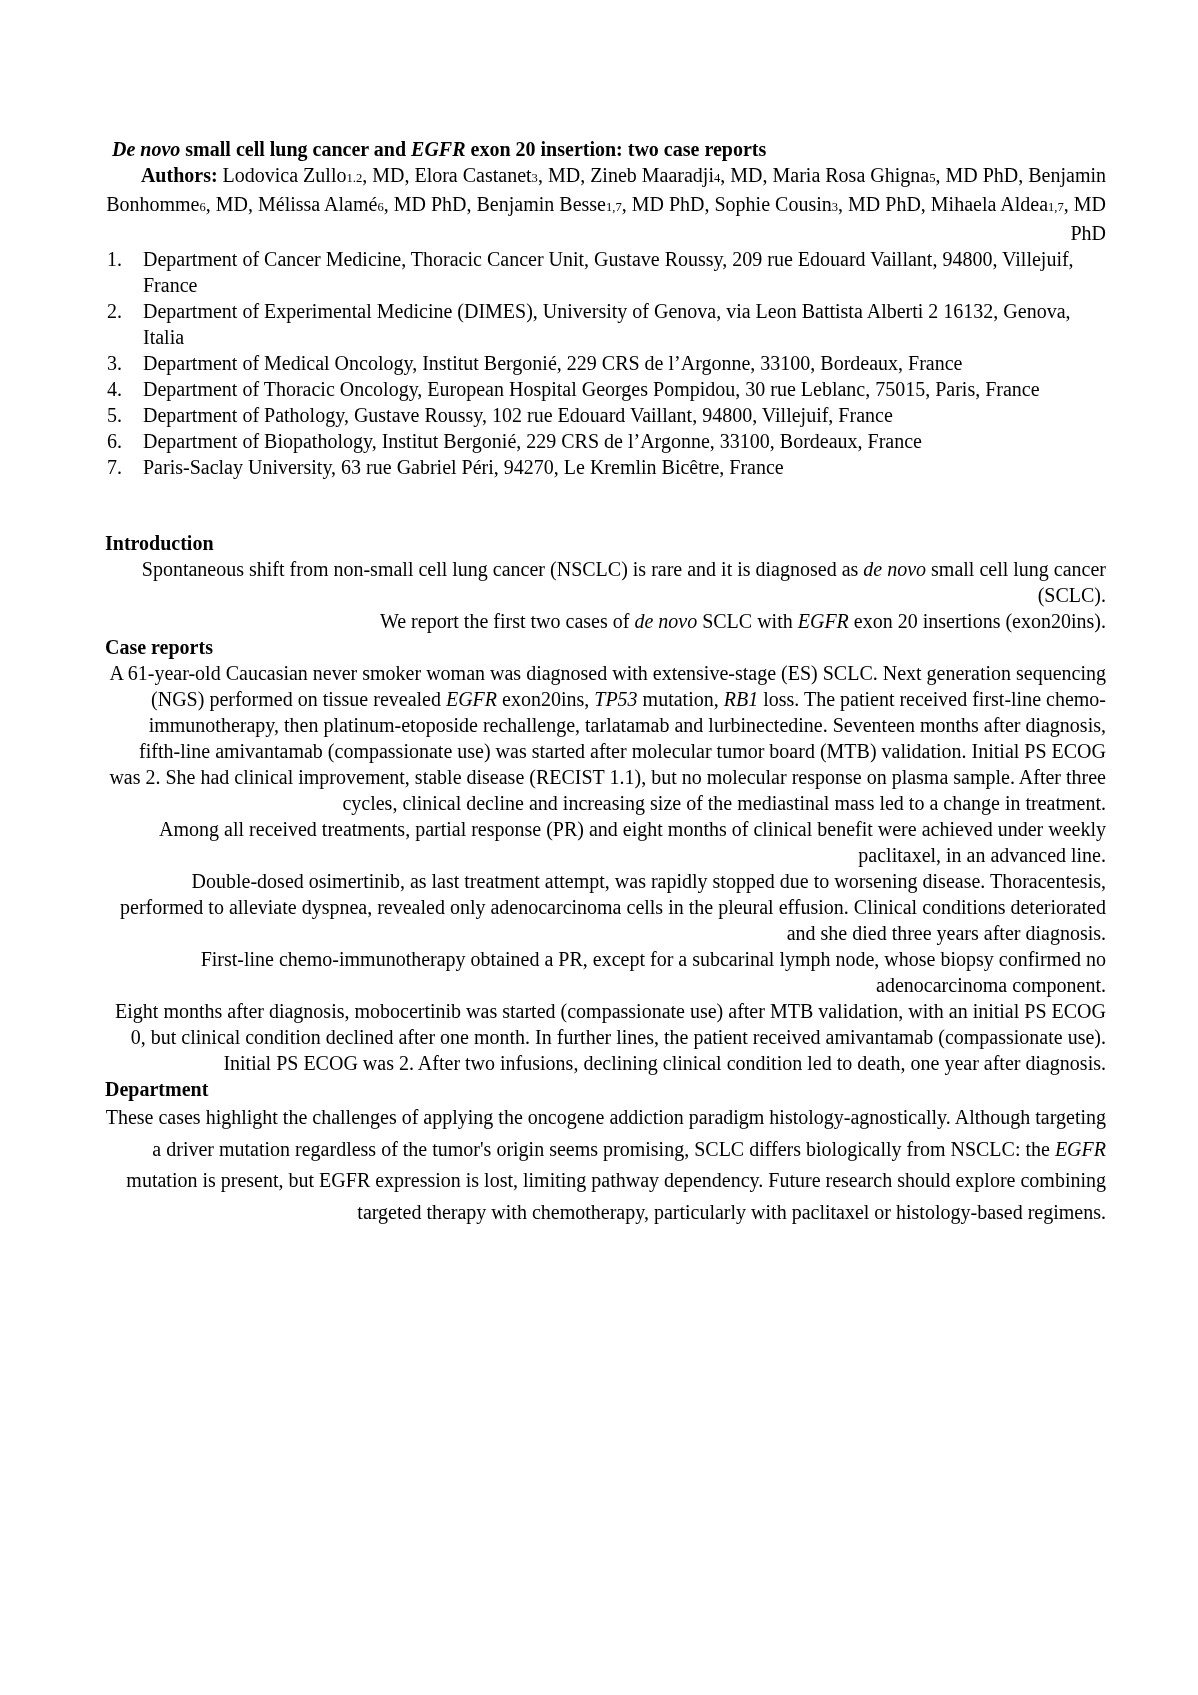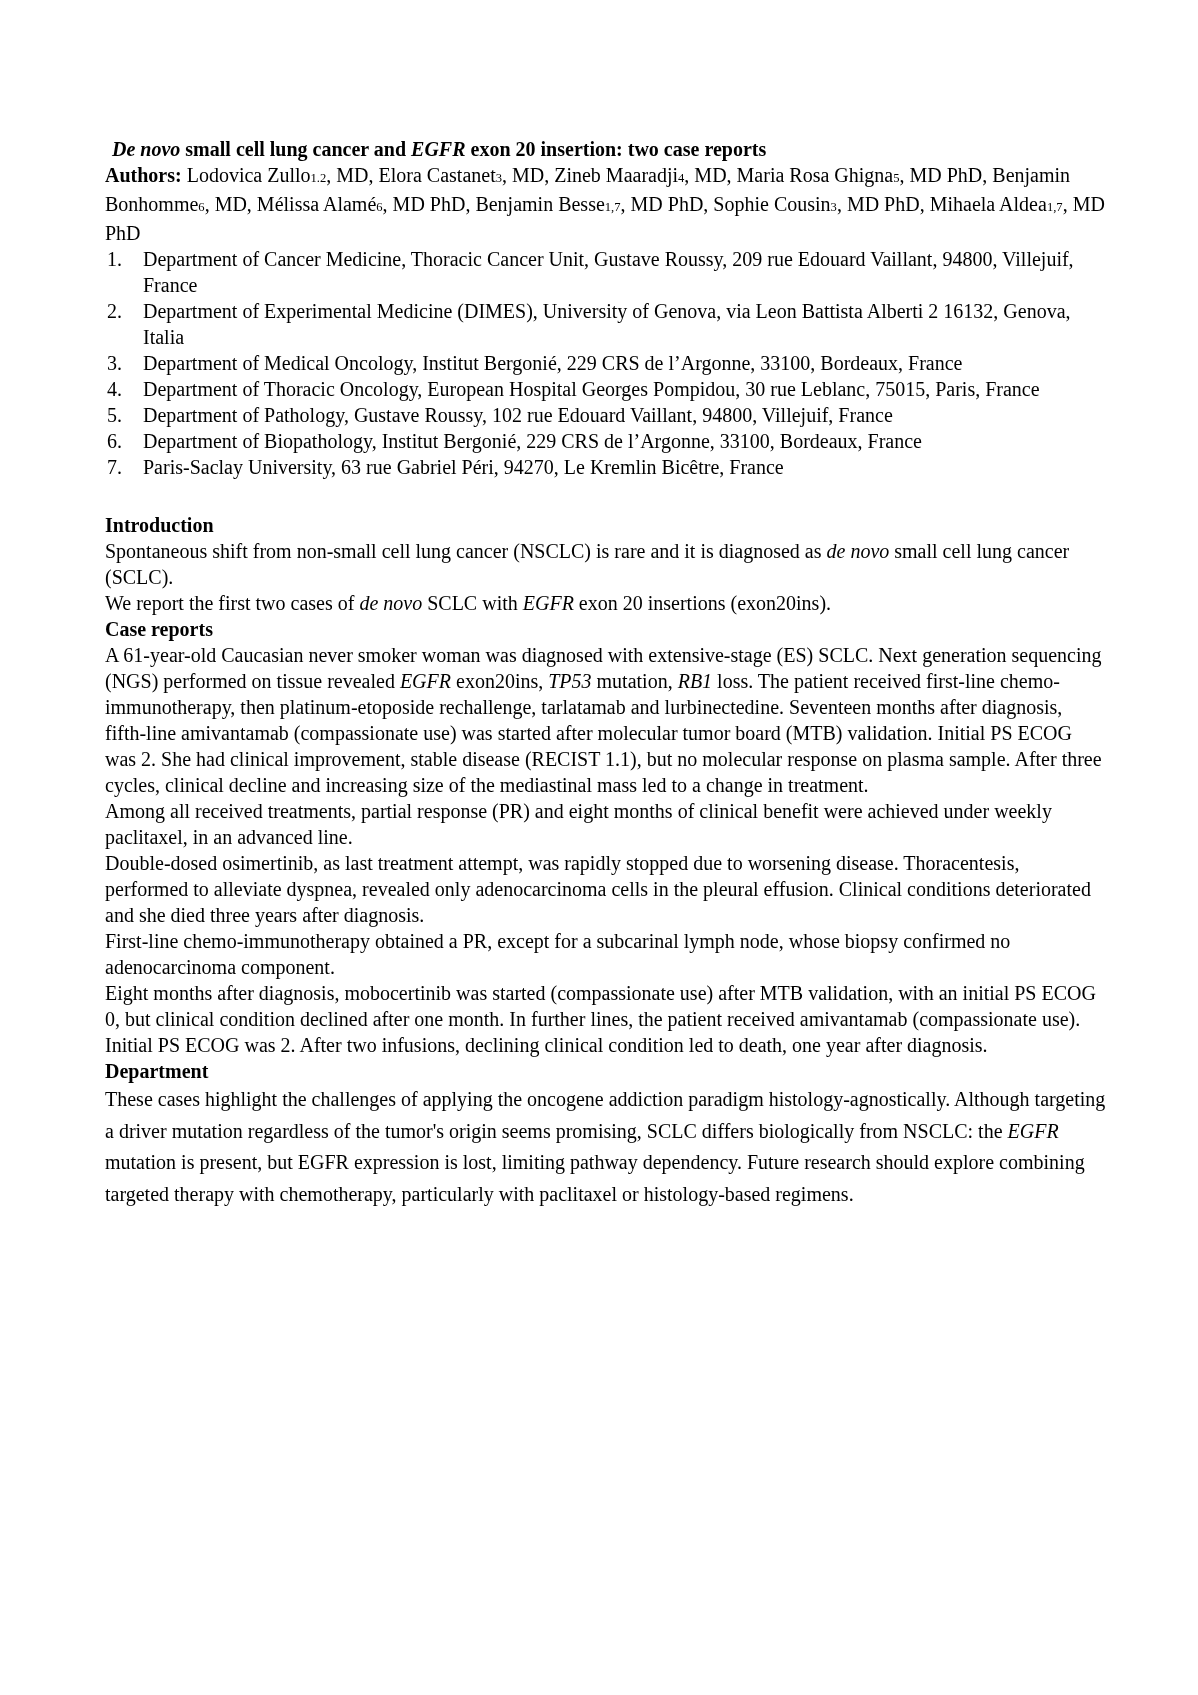--- a/index.html
+++ b/index.html
@@ -24,40 +24,41 @@
   }
   h1.title {
     font-size: 20px;
     line-height: 26px;
     font-weight: bold;
     margin: 0;
     padding-left: 7px;
   }
   p {
     margin: 0;
+    text-align: right;
   }
   ol.affiliations {
     margin: 0;
     padding: 0;
     list-style: none;
     counter-reset: aff;
   }
   ol.affiliations li {
     counter-increment: aff;
     position: relative;
     padding-left: 38px;
   }
   ol.affiliations li::before {
     content: counter(aff) ".";
     position: absolute;
     left: 2px;
     top: 0;
   }
   section.intro-gap {
-    margin-top: 32px;
+    margin-top: 50px;
   }
   h2.section-heading {
     font-size: 20px;
     line-height: 26px;
     font-weight: bold;
     margin: 0;
   }
   .wide {
     line-height: 31.5px;
   }

